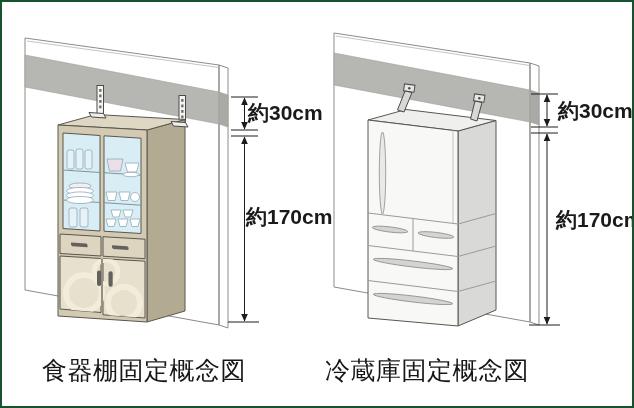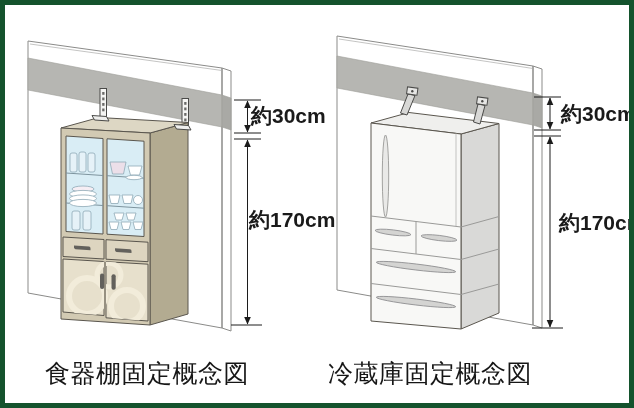--- a/index.html
+++ b/index.html
@@ -1,20 +1,20 @@
 <!DOCTYPE html>
 <html><head>
 <meta charset="utf-8">
 <style>
   html,body{margin:0;padding:0;background:#fff;}
   .stage{
     position:relative;
     width:634px;height:408px;
     box-sizing:border-box;
-    border:5px solid #14532d;
+    border:2px solid #14532d;
     background:#ffffff;
     font-family:"Liberation Sans", sans-serif;
     overflow:hidden;
   }
   svg{display:block;}
   .dim-label{
     font-family:"Liberation Sans", sans-serif;
     font-weight:bold;
     font-size:21px;
     fill:#1a1a1a;

